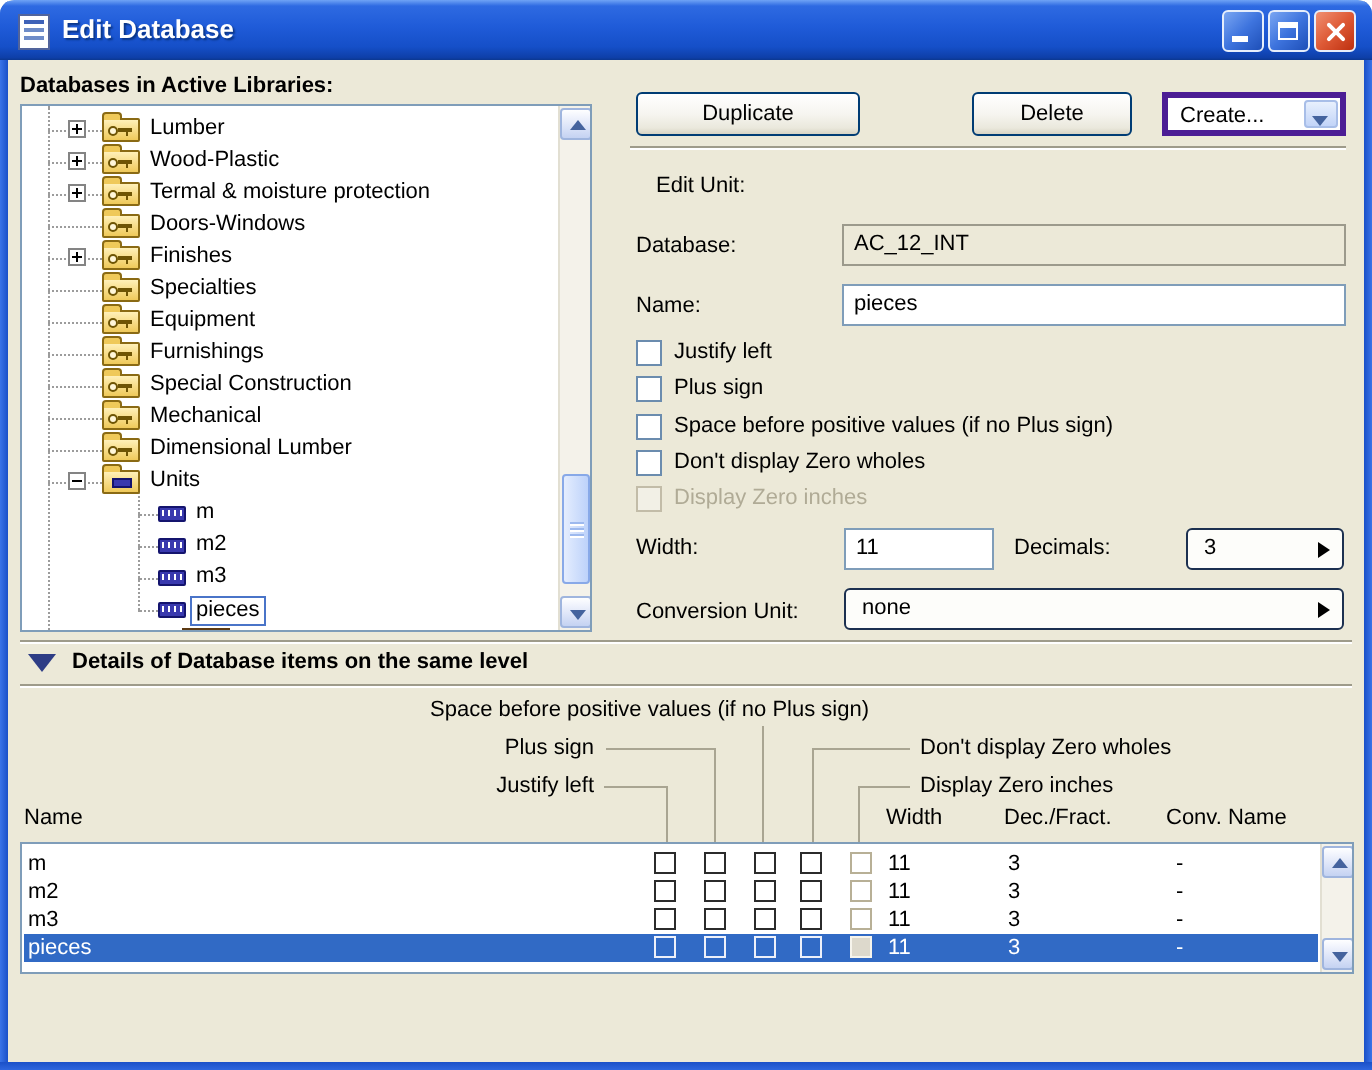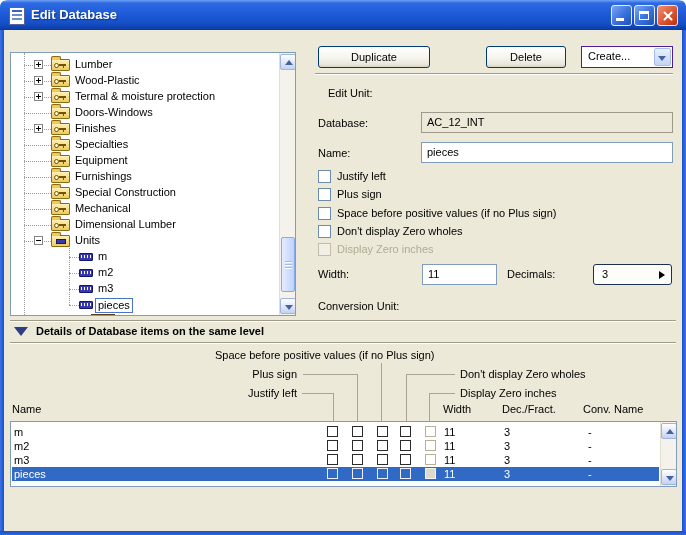--- a/index.html
+++ b/index.html
@@ -58,21 +58,21 @@
   .ic-crate::before{content:"";position:absolute;left:0;top:2px;width:100%;height:1px;background:#5C3A14;}
   
   .sbtrack{position:absolute;width:16px;background:#F4F2EA;border-left:1px solid #E2DFD2;box-sizing:border-box;}
   .sbtn{position:absolute;width:16px;height:16px;background:linear-gradient(180deg,#FEFEFF 0%,#DCE4F8 60%,#C4D2F2 100%);border:1px solid #9FB5DE;border-radius:2px;box-sizing:border-box;}
   .ar-up{position:absolute;left:4px;top:5px;width:0;height:0;border-left:4px solid transparent;border-right:4px solid transparent;border-bottom:5px solid #44639E;}
   .ar-dn{position:absolute;left:4px;top:6px;width:0;height:0;border-left:4px solid transparent;border-right:4px solid transparent;border-top:5px solid #44639E;}
   .sbthumb{position:absolute;left:1px;width:14px;background:linear-gradient(90deg,#E4EDFE,#BDD2FA);border:1px solid #88A9E8;border-radius:2px;box-sizing:border-box;}
   .grip{position:absolute;left:3px;top:50%;margin-top:-4px;width:7px;height:8px;background:repeating-linear-gradient(180deg,#9DB9EE 0 1px,#fff 1px 2px,transparent 2px 3px);}
   
   .xpbtn{position:absolute;height:22px;border:1px solid #003C74;border-radius:3px;box-sizing:border-box;background:linear-gradient(180deg,#FFFFFF 0%,#F6F5F0 50%,#EAE8DC 85%,#D8D4C4 100%);text-align:center;line-height:20px;cursor:default;}
-  .combo{position:absolute;height:22px;background:#fff;border:1px solid #4c1d95;box-sizing:border-box;}
+  .combo{position:absolute;height:22px;background:#fff;border:3px solid #4c1d95;box-sizing:border-box;}
   .combo .ctext{position:absolute;left:6px;top:3px;}
   .combo .cbtn{position:absolute;right:1px;top:1px;bottom:1px;width:17px;background:linear-gradient(180deg,#E8F0FD,#C2D4F8);border:1px solid #A8BEE8;border-radius:2px;box-sizing:border-box;}
   .combo .cbtn .ar-dn{left:3px;top:7px;}
   .field{position:absolute;height:21px;background:#fff;border:1px solid #7F9DB9;box-sizing:border-box;}
   .field .ftext{position:absolute;left:5px;top:3px;}
   .field.ro{background:#ECE9D8;border-color:#9C9A8C;}
   .popupbtn{position:absolute;height:21px;background:#FDFDFA;border:1px solid #1C3050;border-radius:3px;box-sizing:border-box;}
   .popupbtn .ftext{position:absolute;left:8px;top:3px;}
   .popupbtn .parrow{position:absolute;right:6px;top:6px;width:0;height:0;border-top:4px solid transparent;border-bottom:4px solid transparent;border-left:6px solid #000;}
   
@@ -114,20 +114,21 @@
       </div>
     <div class="winbtn btn-blue btn-max">
         <div class="g-max"></div>
       </div>
     <div class="winbtn btn-close">
         <div class="g-x1"></div>
         <div class="g-x2"></div>
       </div>
   </div>
 
+  <div class="lbl bold" style="left:10px;top:37px;">Databases in Active Libraries:</div>
 
   <div class="treebox">
     <div class="vdot" style="left:13px;top:0;height:262px;"></div>
     <div class="vdot" style="left:58px;top:192px;height:60px;"></div>
     <div id="tree-rows">
         <div class="trow" style="top: 4px;">
           <div class="stub" style="left: 13px; top: 8px; width: 29px;"></div>
           <div class="expander" style="left: 23px; top: 3px;">
             <div class="h"></div>
             <div class="v"></div>
@@ -350,20 +351,24 @@
   <div class="field" style="left:422px;top:264px;width:75px;">
     <span class="ftext">11</span>
   </div>
   <div class="lbl" style="left:507px;top:268px;">Decimals:</div>
   <div class="popupbtn" style="left:593px;top:264px;width:79px;">
     <span class="ftext">3</span>
     <div class="parrow"></div>
   </div>
 
   <div class="lbl" style="left:318px;top:300px;">Conversion Unit:</div>
+  <div class="popupbtn" style="left:422px;top:294px;width:250px;">
+    <span class="ftext">none</span>
+    <div class="parrow"></div>
+  </div>
 
   <div class="etched" style="left:10px;top:320px;width:666px;"></div>
   <div class="tri-down" style="left:14px;top:327px;"></div>
   <div class="lbl bold" style="left:36px;top:325px;">Details of Database items on the same level</div>
   <div class="etched" style="left:10px;top:342px;width:666px;"></div>
 
   <div class="lbl" style="left:215px;top:349px;">Space before positive values (if no Plus sign)</div>
   <div class="lbl" style="left:200px;top:368px;width:97px;text-align:right;">Plus sign</div>
   <div class="lbl" style="left:200px;top:387px;width:97px;text-align:right;">Justify left</div>
   <div class="lbl" style="left:460px;top:368px;">Don't display Zero wholes</div>

